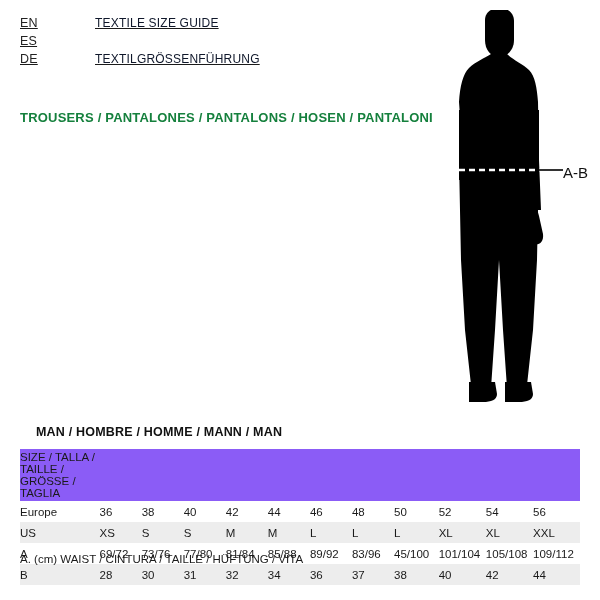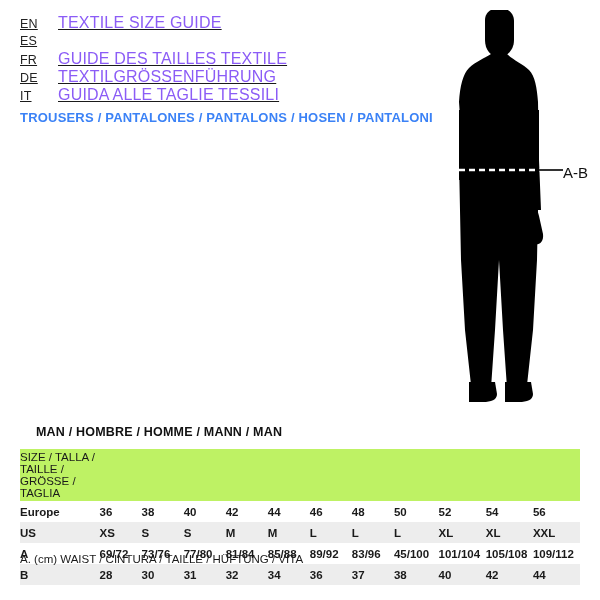--- a/index.html
+++ b/index.html
@@ -34,33 +34,34 @@
     height: 18px;
     line-height: 18px;
   }
   .lang-code {
     width: 38px;
     font-size: 12.5px;
     letter-spacing: 0.2px;
     color: #222;
   }
   .lang-title {
-    font-size: 16px;
-    letter-spacing: 0.2px;
-    color: #8b5cf6;
+    font-size: 12px;
+    letter-spacing: 0.2px;
+    color: #0f172a;
+    margin-left: 37px;
   }
 
   .section-heading {
     position: absolute;
     left: 20px;
     top: 110px;
     font-size: 13px;
     font-weight: bold;
     letter-spacing: 0.2px;
-    color: #3b82f6;
+    color: #15803d;
   }
 
   
   .figure-wrap {
     position: absolute;
     left: 415px;
     top: 10px;
     width: 175px;
     height: 400px;
   }
@@ -90,26 +91,26 @@
     left: 20px;
     top: 449px;
     width: 560px;
     border-collapse: collapse;
     font-size: 11.5px;
   }
   table.size-table th,
   table.size-table td {
     text-align: left;
     padding: 2px 0 2px 0;
-    font-weight: bold;
+    font-weight: normal;
     color: #1a1a1a;
     height: 17px;
   }
   table.size-table tr.hdr {
-    background: #bef264;
+    background: #8b5cf6;
     padding-left: 48px;
   }
   table.size-table tr.hdr th {
     font-weight: normal;
     color: #1a1a1a;
   }
   table.size-table tr.shaded {
     background: #ededed;
     margin-left: 14px;
   }
@@ -132,30 +133,22 @@
 
   <div class="lang-block">
     <div class="lang-row">
       <span class="lang-code">EN</span>
       <span class="lang-title">TEXTILE SIZE GUIDE</span>
     </div>
     <div class="lang-row">
       <span class="lang-code">ES</span>
     </div>
     <div class="lang-row">
-      <span class="lang-code">FR</span>
-      <span class="lang-title">GUIDE DES TAILLES TEXTILE</span>
-    </div>
-    <div class="lang-row">
       <span class="lang-code">DE</span>
       <span class="lang-title">TEXTILGRÖSSENFÜHRUNG</span>
-    </div>
-    <div class="lang-row">
-      <span class="lang-code">IT</span>
-      <span class="lang-title">GUIDA ALLE TAGLIE TESSILI</span>
     </div>
   </div>
 
   <div class="section-heading">TROUSERS / PANTALONES / PANTALONS / HOSEN / PANTALONI</div>
 
   <div class="figure-wrap">
     <svg class="figure-svg" width="175" height="400" viewBox="0 0 175 400">
 
       <path fill="#000000" d="M70 10 C70 2 77 -2 84 -2 C92 -2 99 2 99 11 L99 30 C99 40 92 47 84 47 C76 47 70 40 70 30 Z"></path>
 

